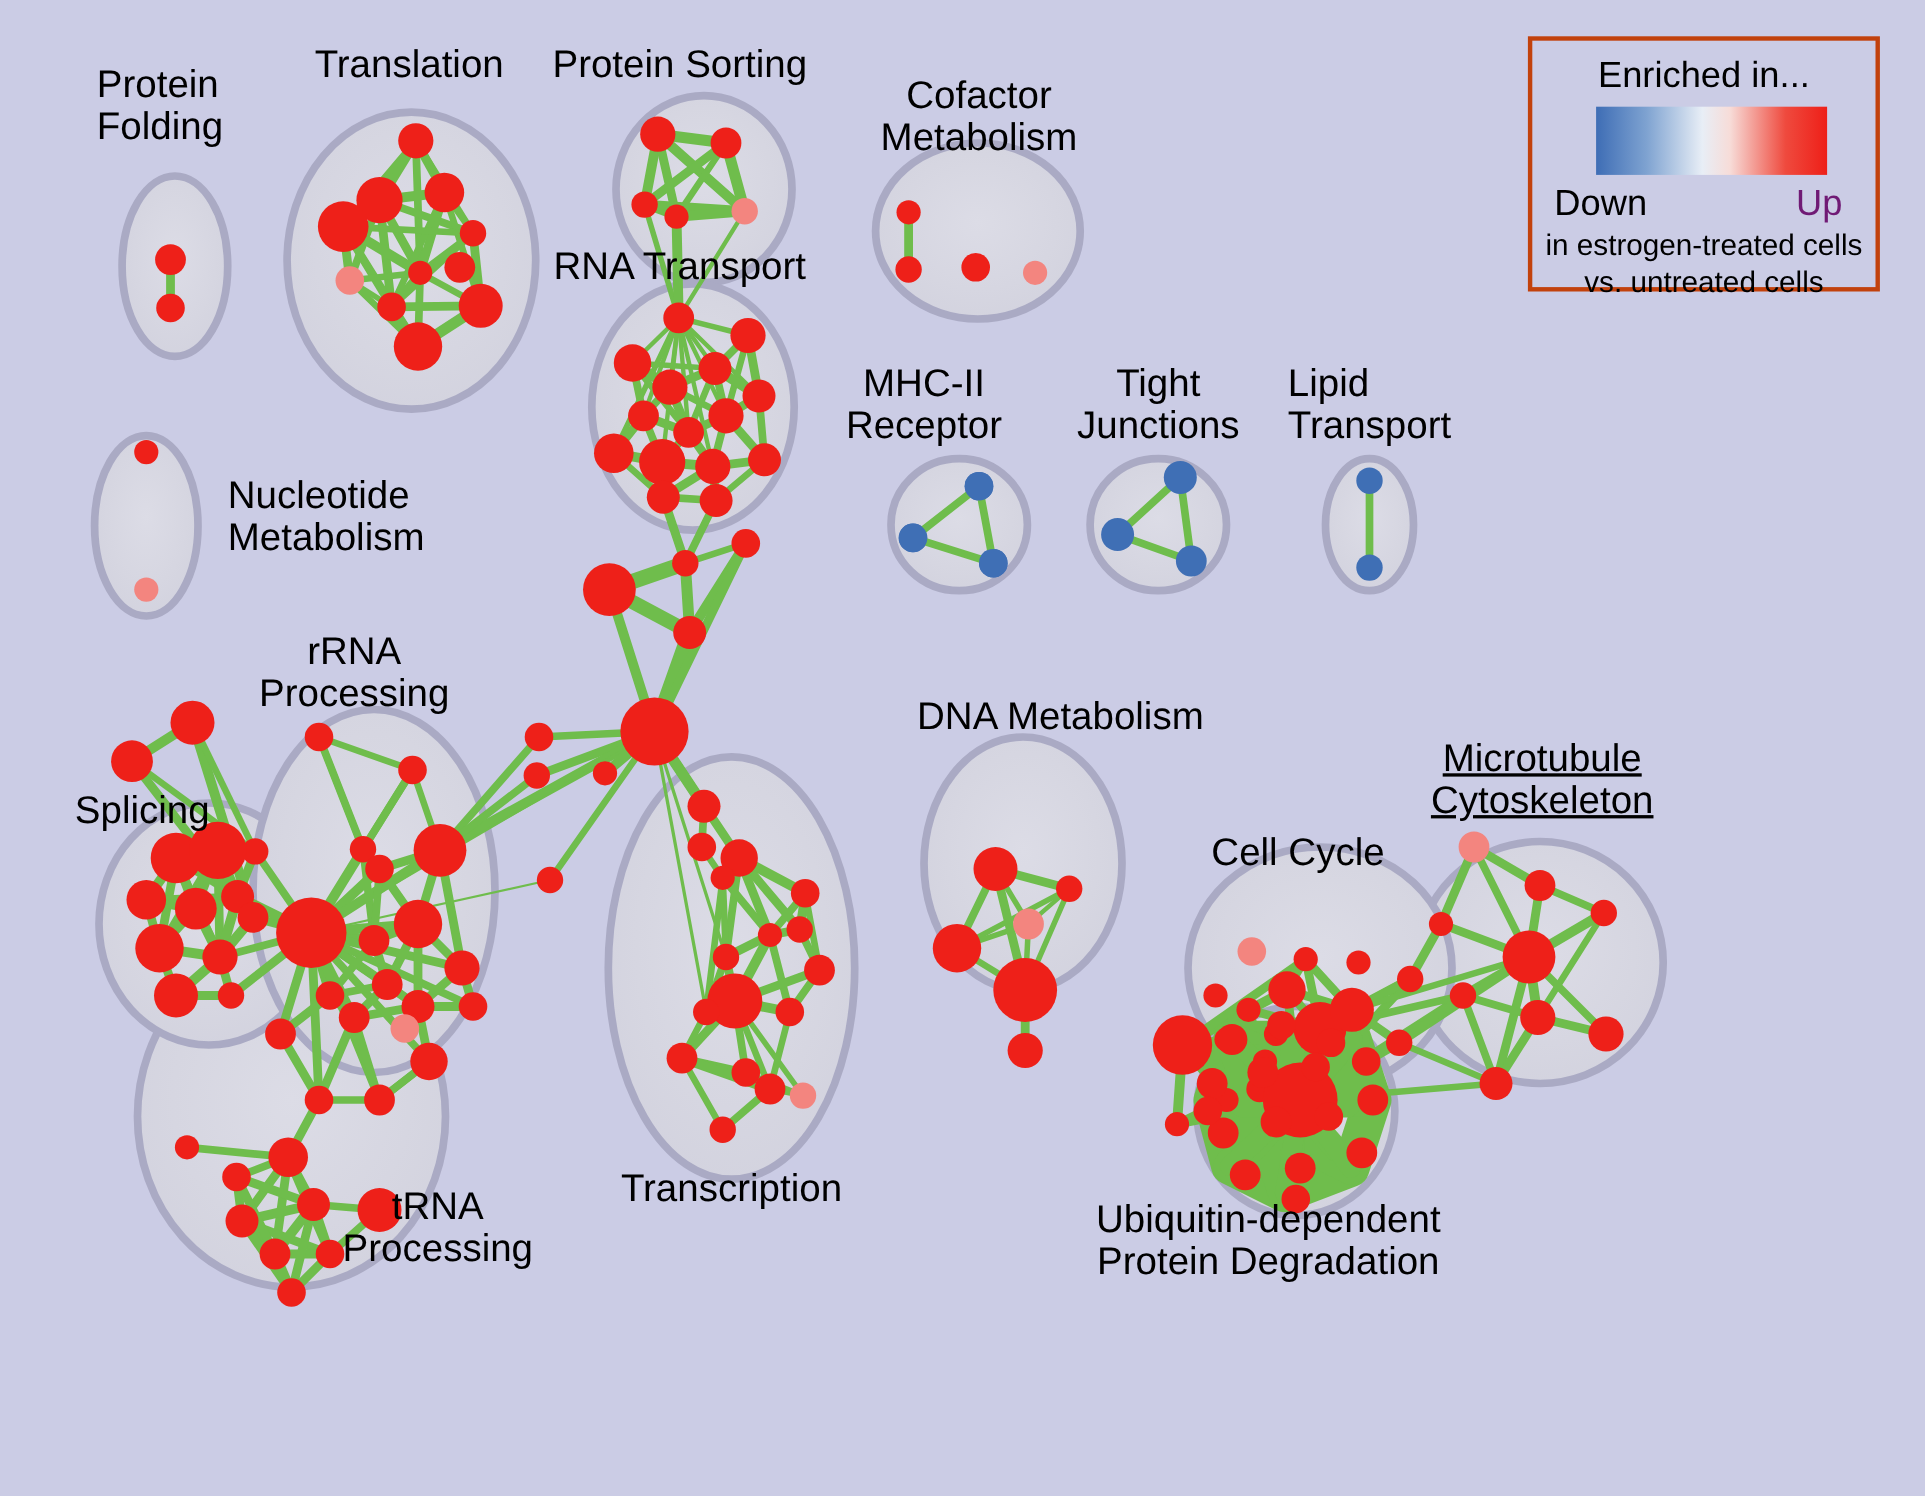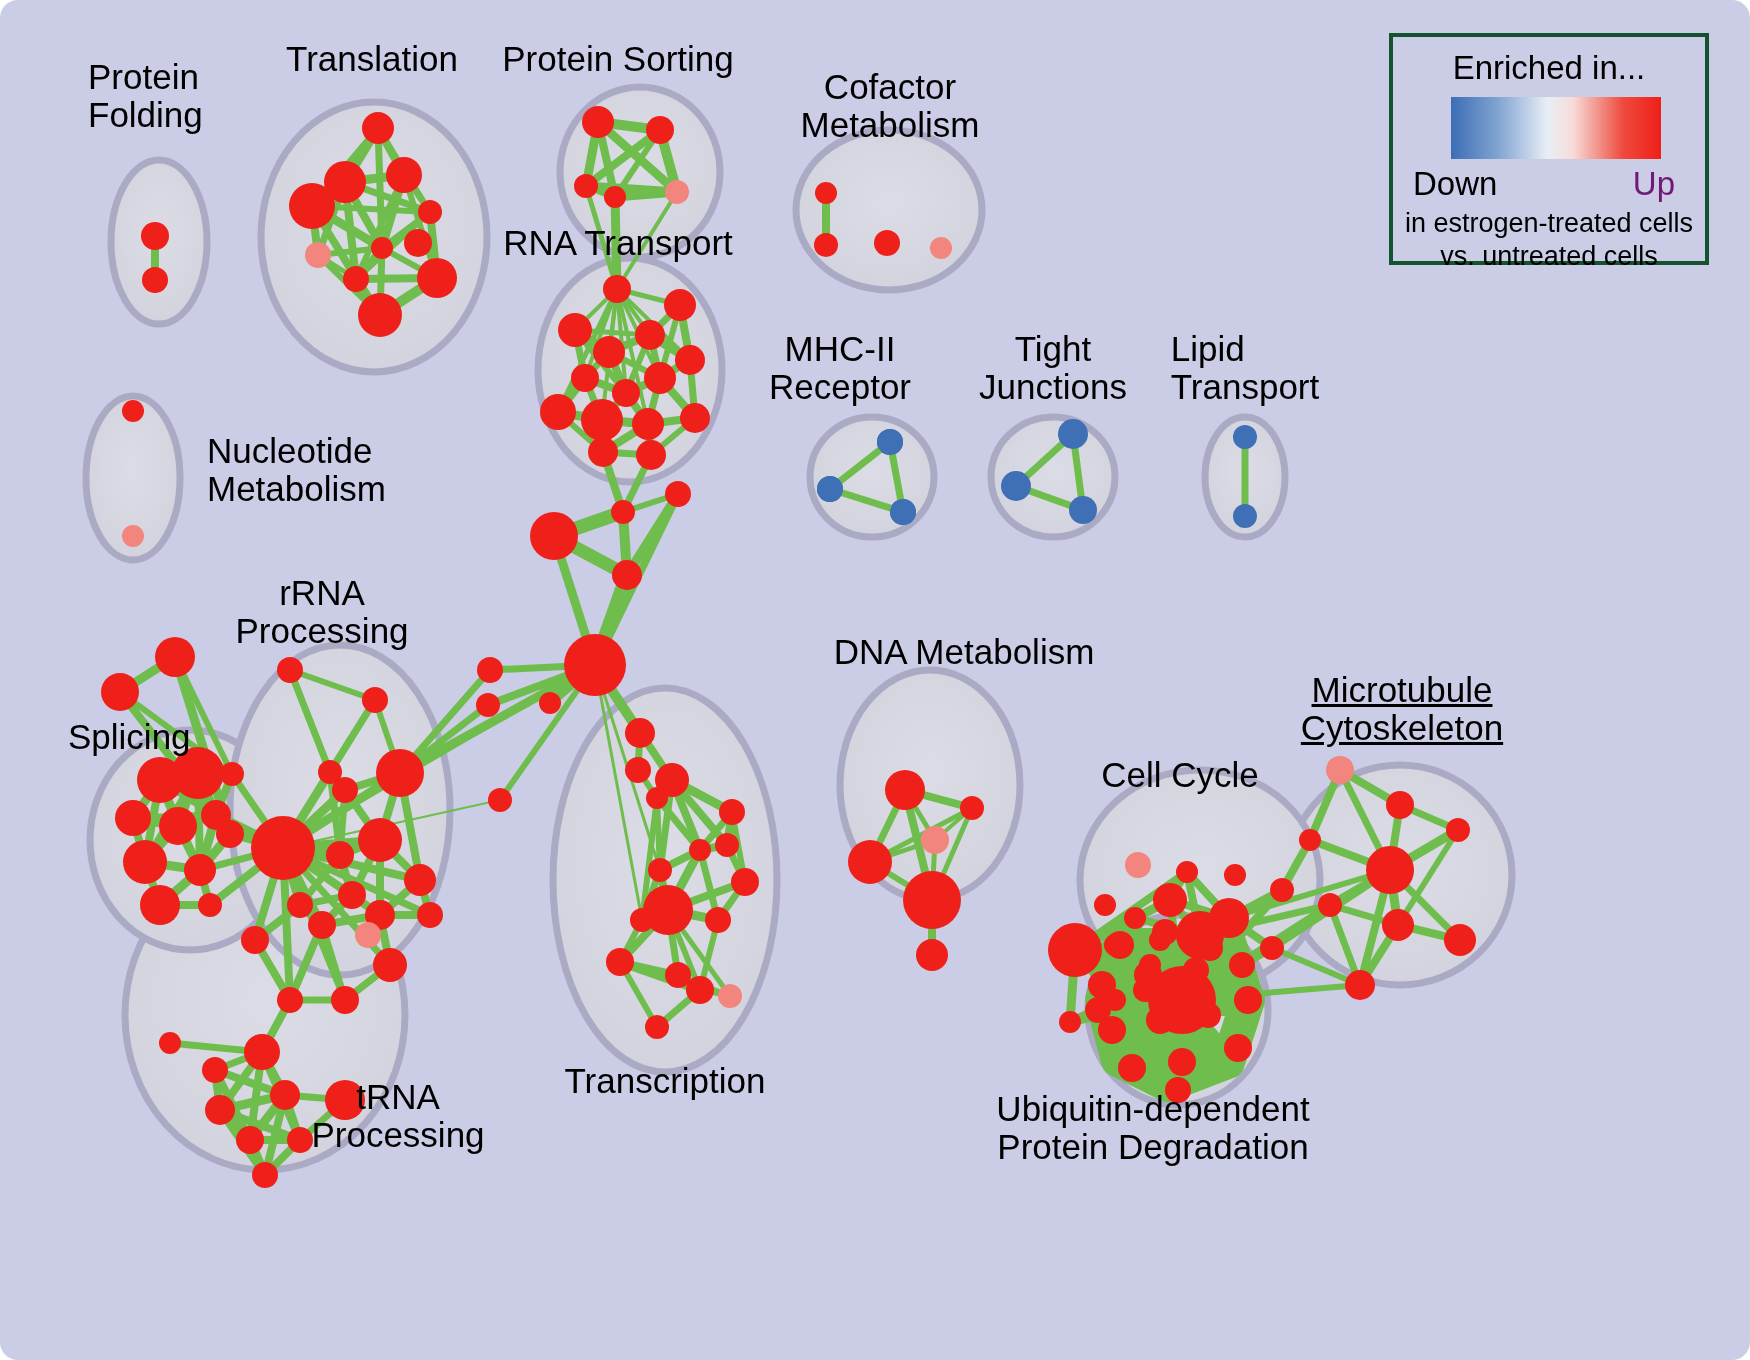--- a/index.html
+++ b/index.html
@@ -1,22 +1,22 @@
 <!DOCTYPE html>
 <html><head>
 <meta charset="utf-8">
 <style>
   html,body{margin:0;padding:0;background:#ffffff;}
   #stage{position:relative;width:1750px;height:1360px;background:#cbcce5;overflow:hidden;
-         font-family:"Liberation Sans","DejaVu Sans",sans-serif;border-radius:18px;}
+         font-family:"Liberation Sans","DejaVu Sans",sans-serif;}
   #net{position:absolute;left:0;top:0;width:1750px;height:1360px;}
   .lbl{position:absolute;color:#000;font-size:35px;line-height:1.08;white-space:pre;font-weight:400;}
   .lbl.c{text-align:right;transform:translateX(-50%);}
   #legend{position:absolute;left:1389px;top:33px;width:320px;height:232px;
-          background:#cbcce5;border:4px solid #14532d;box-sizing:border-box;}
+          background:#cbcce5;border:4px solid #c2410c;box-sizing:border-box;}
   #legend .ttl{position:absolute;top:12px;left:0;width:100%;text-align:center;font-size:33px;color:#000;}
   #grad{position:absolute;left:58px;top:60px;width:210px;height:62px;
         background:linear-gradient(to right,#3e6db5 0%,#7fa3d1 22%,#e8eef6 46%,#f7dcd8 58%,#ef4a3e 82%,#ee1f18 100%);}
   #legend .dn{position:absolute;left:20px;top:128px;font-size:33px;color:#000;}
   #legend .up{position:absolute;right:30px;top:128px;font-size:33px;color:#701a75;margin-left:36px;}
   #legend .sub{position:absolute;top:170px;left:0;width:100%;text-align:center;font-size:27px;color:#000;line-height:1.22;}
 </style>
 </head>
 <body>
 

